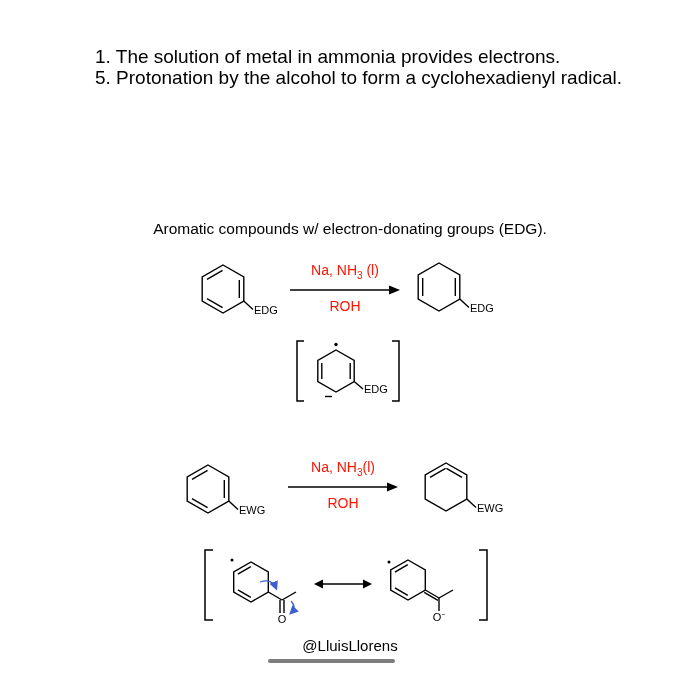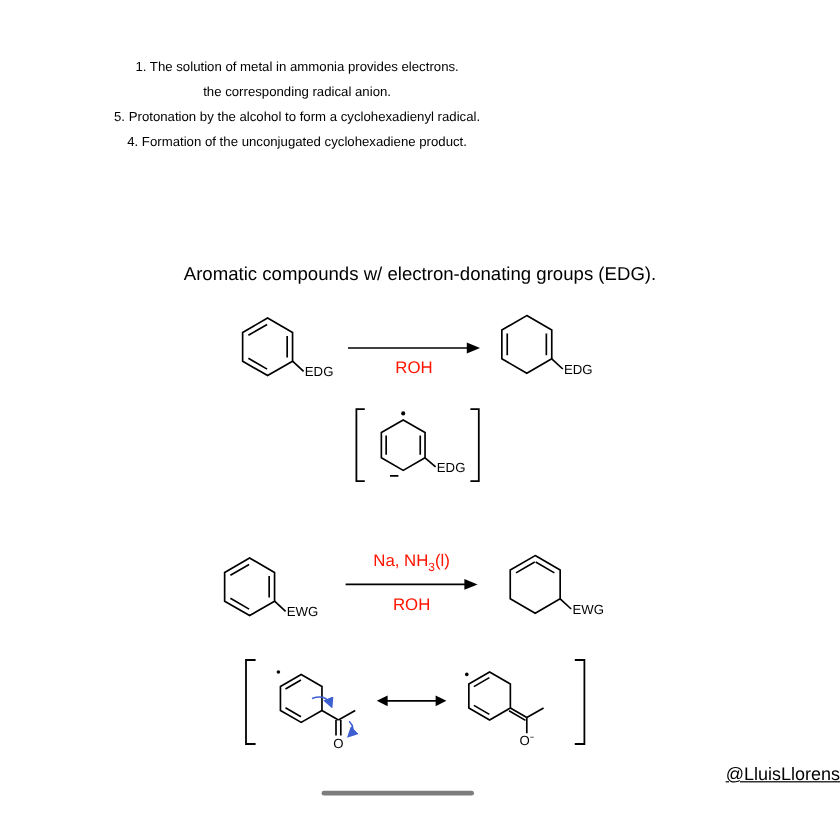--- a/index.html
+++ b/index.html
@@ -2,56 +2,55 @@
 <html style="--reagent-red: #ff1400; --curved-arrow-blue: #3d5fd0; --scrollbar-gray: #7d7d7d;"><head>
 <meta charset="utf-8">
 <style>
   html,body{margin:0;padding:0;background:#fff;}
   :root{
     --reagent-red:#ff1400;
     --curved-arrow-blue:#3d5fd0;
     --scrollbar-gray:#7d7d7d;
   }
   .page{position:relative;width:700px;height:700px;background:#ffffff;font-family:"Liberation Sans",sans-serif;color:#000;overflow:hidden;}
-  .notes{position:absolute;left:95px;top:46px;font-size:11px;line-height:21px;text-align:center;}
+  .notes{position:absolute;left:95px;top:46px;font-size:19px;line-height:21px;}
   .heading{position:absolute;left:0;width:700px;text-align:center;font-size:15.5px;}
   .reagent{position:absolute;text-align:center;font-size:14px;color:var(--reagent-red);}
   .reagent sub{font-size:10px;}
   .abs{position:absolute;}
-  .credit{position:absolute;left:0;top:637px;width:700px;text-align:right;font-size:15px;text-decoration:underline;}
+  .credit{position:absolute;left:0;top:637px;width:700px;text-align:center;font-size:15px;}
   .scrollbar{position:absolute;left:268px;top:659px;width:127px;height:4px;background:var(--scrollbar-gray);border-radius:2px;}
   .bond{stroke:#000;stroke-width:1.4;fill:none;}
   .bracket{stroke:#000;stroke-width:1.5;fill:none;}
   .ahead{fill:#000;stroke:none;}
   .dotfill{fill:#000;stroke:none;}
   .atom{font-family:"Liberation Sans",sans-serif;font-size:11px;fill:#000;}
   .barrow{stroke:var(--curved-arrow-blue);stroke-width:1.3;fill:none;}
   .bluefill{fill:var(--curved-arrow-blue);}
 </style>
 </head>
 <body>
 
 <div class="page">
 
   <div class="notes">
     <div>1. The solution of metal in ammonia provides electrons.</div>
-    <div>the corresponding radical anion.</div>
     <div>5. Protonation by the alcohol to form a cyclohexadienyl radical.</div>
-    <div>4. Formation of the unconjugated cyclohexadiene product.</div>
   </div>
 
   <div class="heading" style="top:220px">Aromatic compounds w/ electron-donating groups (EDG).</div>
 
   <svg class="abs" style="left:190px;top:258px" width="95" height="72">
     <path class="bond" d="M33,7 L53.8,19 L53.8,43 L33,55 L12.2,43 L12.2,19 Z"></path>
     <path class="bond" d="M49.3,22 L49.3,40 M17,21.4 L32.6,12.4 M17,40.6 L32.6,49.6"></path>
     <path class="bond" d="M53.8,43 L63,51.5"></path>
     <text class="atom" x="64" y="55.5">EDG</text>
   </svg>
 
+  <div class="reagent" style="left:289px;top:262px;width:112px"><span>Na, NH</span><sub>3</sub><span> (l)</span></div>
   <svg class="abs" style="left:289px;top:284px" width="112" height="12">
     <line class="bond" x1="1" y1="6" x2="101" y2="6"></line>
     <polygon class="ahead" points="100,1.5 111,6 100,10.5"></polygon>
   </svg>
   <div class="reagent" style="left:289px;top:298px;width:112px">ROH</div>
 
   <svg class="abs" style="left:406px;top:256px" width="95" height="72">
     <path class="bond" d="M33,7 L53.8,19 L53.8,43 L33,55 L12.2,43 L12.2,19 Z"></path>
     <path class="bond" d="M49.3,22 L49.3,40 M16.7,22 L16.7,40"></path>
     <path class="bond" d="M53.8,43 L63,51.5"></path>

